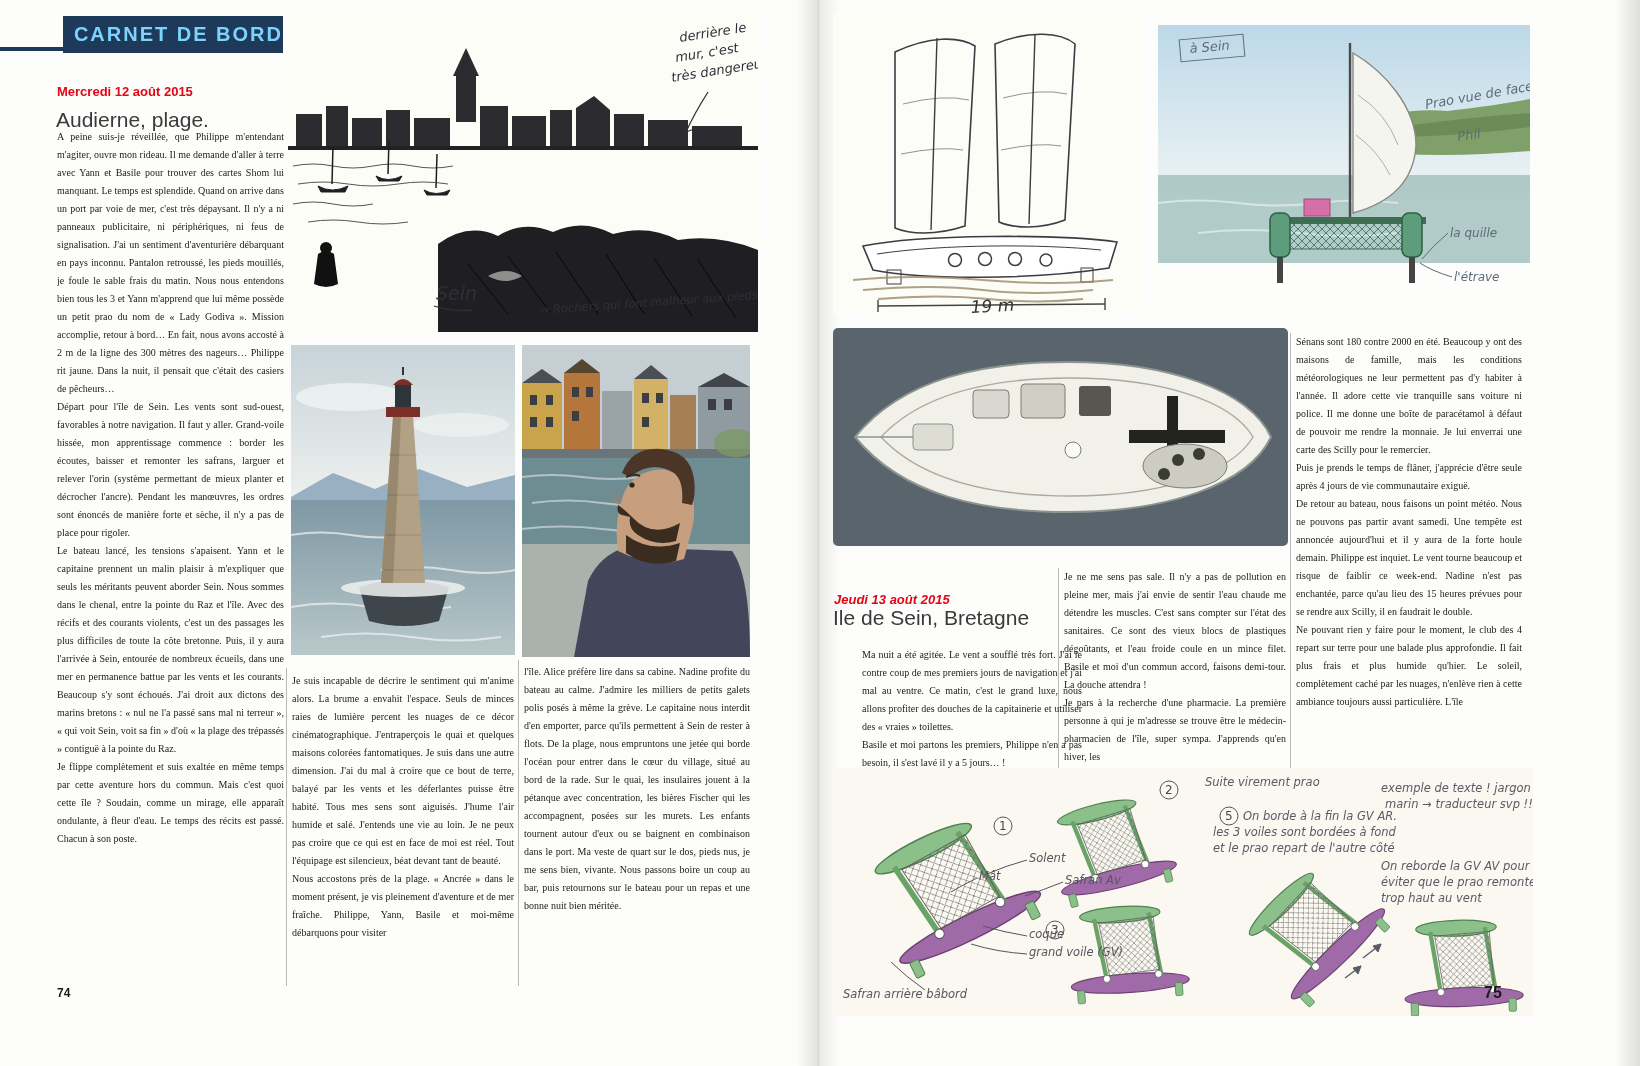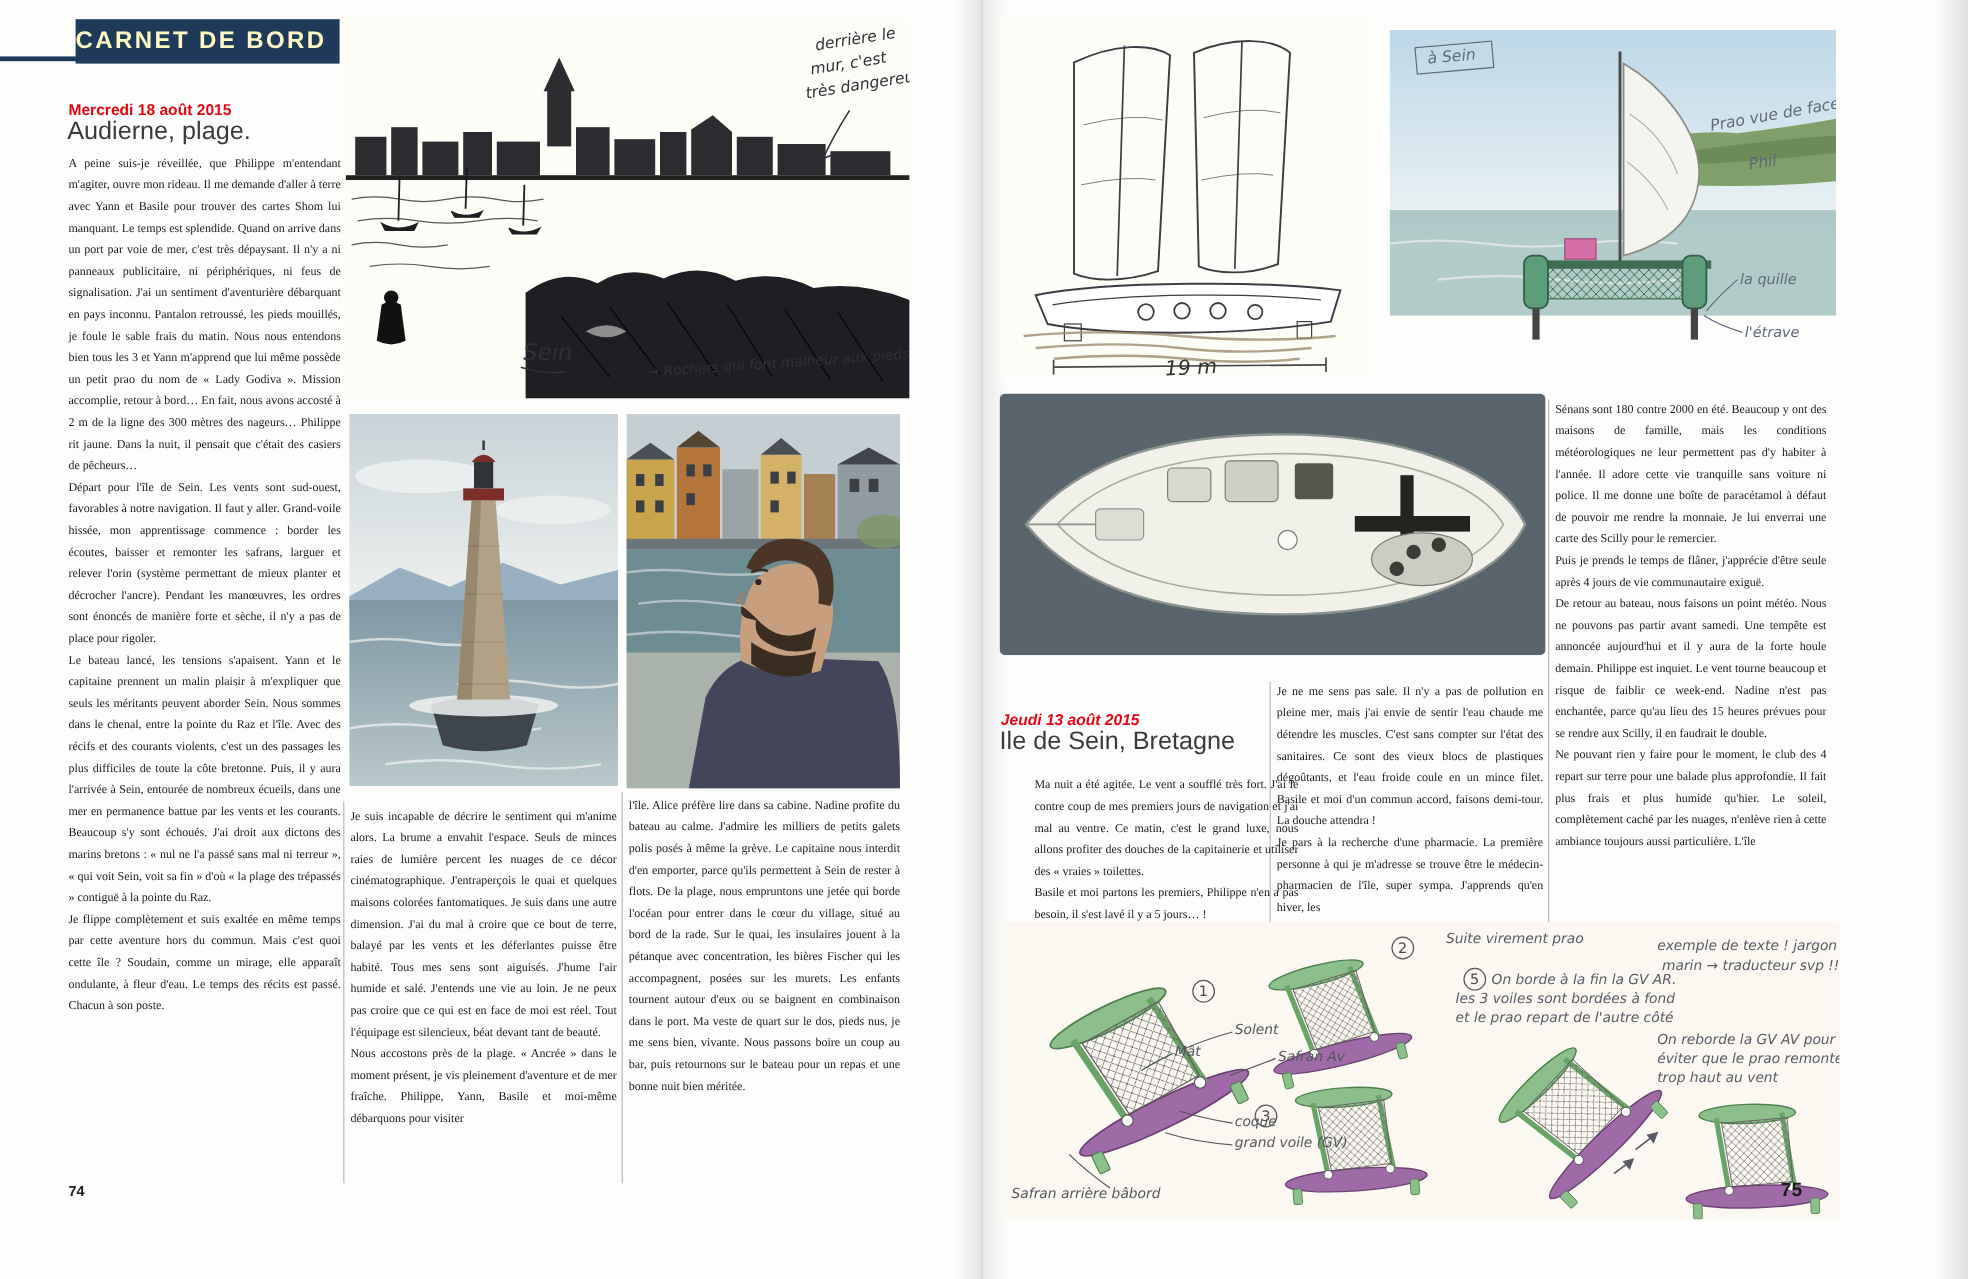--- a/index.html
+++ b/index.html
@@ -1,22 +1,22 @@
 <!DOCTYPE html>
 <html lang="fr"><head>
 <meta charset="utf-8">
 <style>
   html,body{margin:0;padding:0;background:#e8e8e8;}
   #spread{position:relative;width:1640px;height:1066px;background:#fdfdfb;overflow:hidden;
           font-family:"Liberation Serif",serif;color:#1b1b1b;}
   .abs{position:absolute;}
   
-  .hdr-box{background:#1d3a5a;color:#fef9c3;font-family:"Liberation Sans",sans-serif;
+  .hdr-box{background:#1d3a5a;color:#7dd3fc;font-family:"Liberation Sans",sans-serif;
            font-weight:bold;font-size:20px;letter-spacing:2px;display:flex;
-           align-items:center;justify-content:flex-start;text-transform:uppercase;}
+           align-items:center;justify-content:flex-end;text-transform:uppercase;}
   .hdr-line{background:#1d3a5a;}
   
   .date{font-family:"Liberation Sans",sans-serif;font-weight:bold;font-size:13px;color:#e30613;}
   .title{font-family:"Liberation Sans",sans-serif;font-weight:500;font-size:21px;color:#3a3a3a;}
   
   .col{font-size:10px;line-height:18px;text-align:justify;overflow:hidden;}
   .col p{margin:0;}
   .rule{background:#b9b9b9;width:1px;}
   .pagenum{font-family:"Liberation Sans",sans-serif;font-weight:bold;font-size:12px;color:#1b1b1b;}
   
@@ -28,22 +28,22 @@
 </head>
 <body>
 
 <div id="spread">
 
   <div class="abs hdr-line" style="left:0;top:47;left:0px;top:47px;width:66px;height:4px;"></div>
   <div class="abs hdr-box" style="left:63px;top:16px;width:220px;height:37px;">
     <span>Carnet de bord</span>
   </div>
 
-  <div class="abs date" style="left:57px;top:84px;">Mercredi 18 août 2015</div>
-  <div class="abs title" style="left:56px;top:98px;text-align:right;">Audierne, plage.</div>
+  <div class="abs date" style="left:57px;top:84px;">Mercredi 12 août 2015</div>
+  <div class="abs title" style="left:56px;top:108px;text-align:right;">Audierne, plage.</div>
 
   <div class="abs col" style="left:57px;top:128px;width:227px;height:843px;">
     <p>A peine suis-je réveillée, que Philippe m'entendant m'agiter, ouvre mon rideau. Il me demande d'aller à terre avec Yann et Basile pour trouver des cartes Shom lui manquant. Le temps est splendide. Quand on arrive dans un port par voie de mer, c'est très dépaysant. Il n'y a ni panneaux publicitaire, ni périphériques, ni feus de signalisation. J'ai un sentiment d'aventurière débarquant en pays inconnu. Pantalon retroussé, les pieds mouillés, je foule le sable frais du matin. Nous nous entendons bien tous les 3 et Yann m'apprend que lui même possède un petit prao du nom de « Lady Godiva ». Mission accomplie, retour à bord… En fait, nous avons accosté à 2 m de la ligne des 300 mètres des nageurs… Philippe rit jaune. Dans la nuit, il pensait que c'était des casiers de pêcheurs…</p>
     <p>Départ pour l'île de Sein. Les vents sont sud-ouest, favorables à notre navigation. Il faut y aller. Grand-voile hissée, mon apprentissage commence : border les écoutes, baisser et remonter les safrans, larguer et relever l'orin (système permettant de mieux planter et décrocher l'ancre). Pendant les manœuvres, les ordres sont énoncés de manière forte et sèche, il n'y a pas de place pour rigoler.</p>
     <p>Le bateau lancé, les tensions s'apaisent. Yann et le capitaine prennent un malin plaisir à m'expliquer que seuls les méritants peuvent aborder Sein. Nous sommes dans le chenal, entre la pointe du Raz et l'île. Avec des récifs et des courants violents, c'est un des passages les plus difficiles de toute la côte bretonne. Puis, il y aura l'arrivée à Sein, entourée de nombreux écueils, dans une mer en permanence battue par les vents et les courants. Beaucoup s'y sont échoués. J'ai droit aux dictons des marins bretons : « nul ne l'a passé sans mal ni terreur », « qui voit Sein, voit sa fin » d'où « la plage des trépassés » contiguë à la pointe du Raz.</p>
     <p>Je flippe complètement et suis exaltée en même temps par cette aventure hors du commun. Mais c'est quoi cette île ? Soudain, comme un mirage, elle apparaît ondulante, à fleur d'eau. Le temps des récits est passé. Chacun à son poste.</p>
 
   </div>
 
   <div class="abs" style="left:288px;top:14px;">

